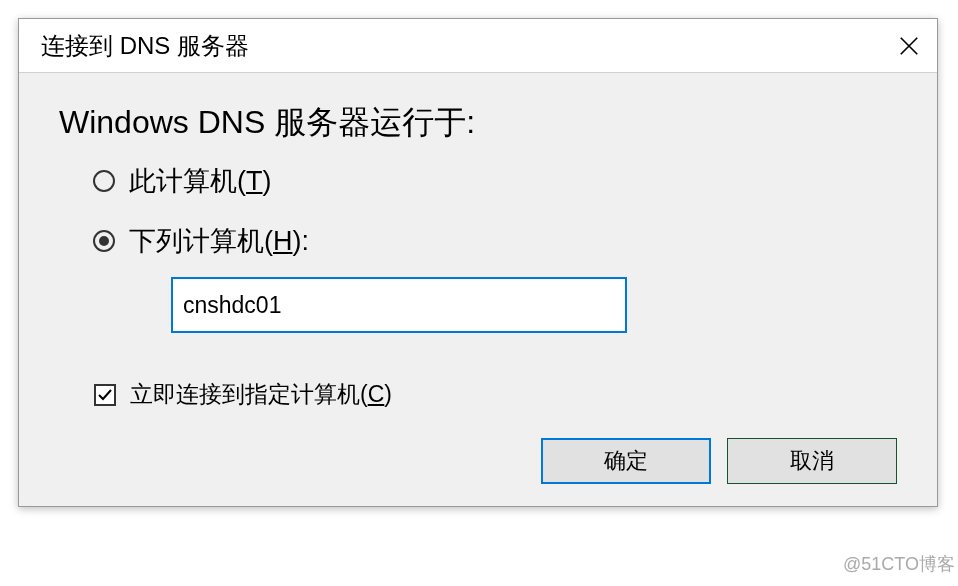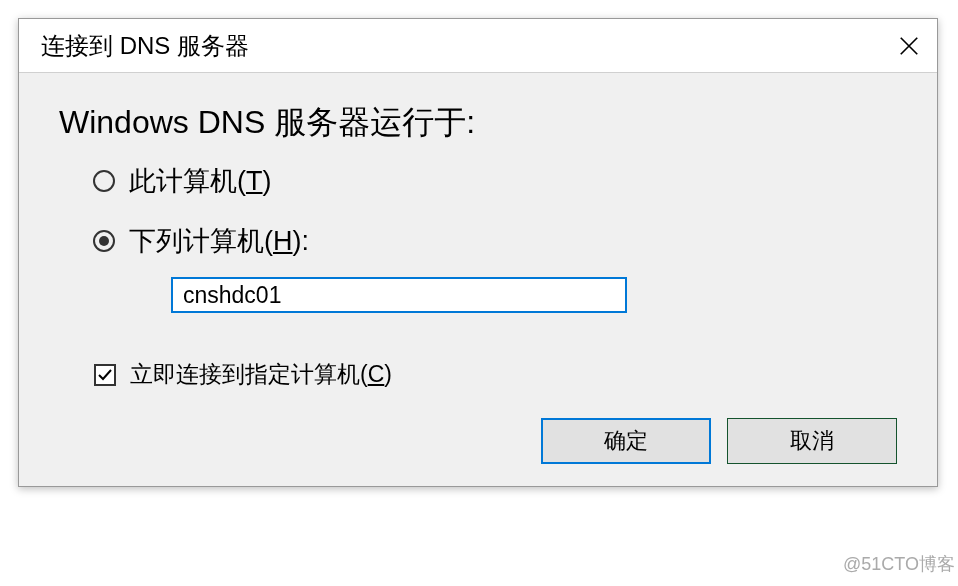--- a/index.html
+++ b/index.html
@@ -85,21 +85,21 @@
       color: #000;
     }
     .radio-label .mnemonic { text-decoration: underline; }
     .text-input-wrap {
       margin-left: 78px;
       margin-top: -6px;
       margin-bottom: 6px;
     }
     .text-input {
       width: 456px;
-      height: 36px;
+      height: 56px;
       border: 2px solid #0078d7;
       background: #ffffff;
       padding: 0 10px;
       font-size: 23px;
       font-family: inherit;
       color: #000;
       outline: none;
     }
     .checkbox-row {
       display: flex;

